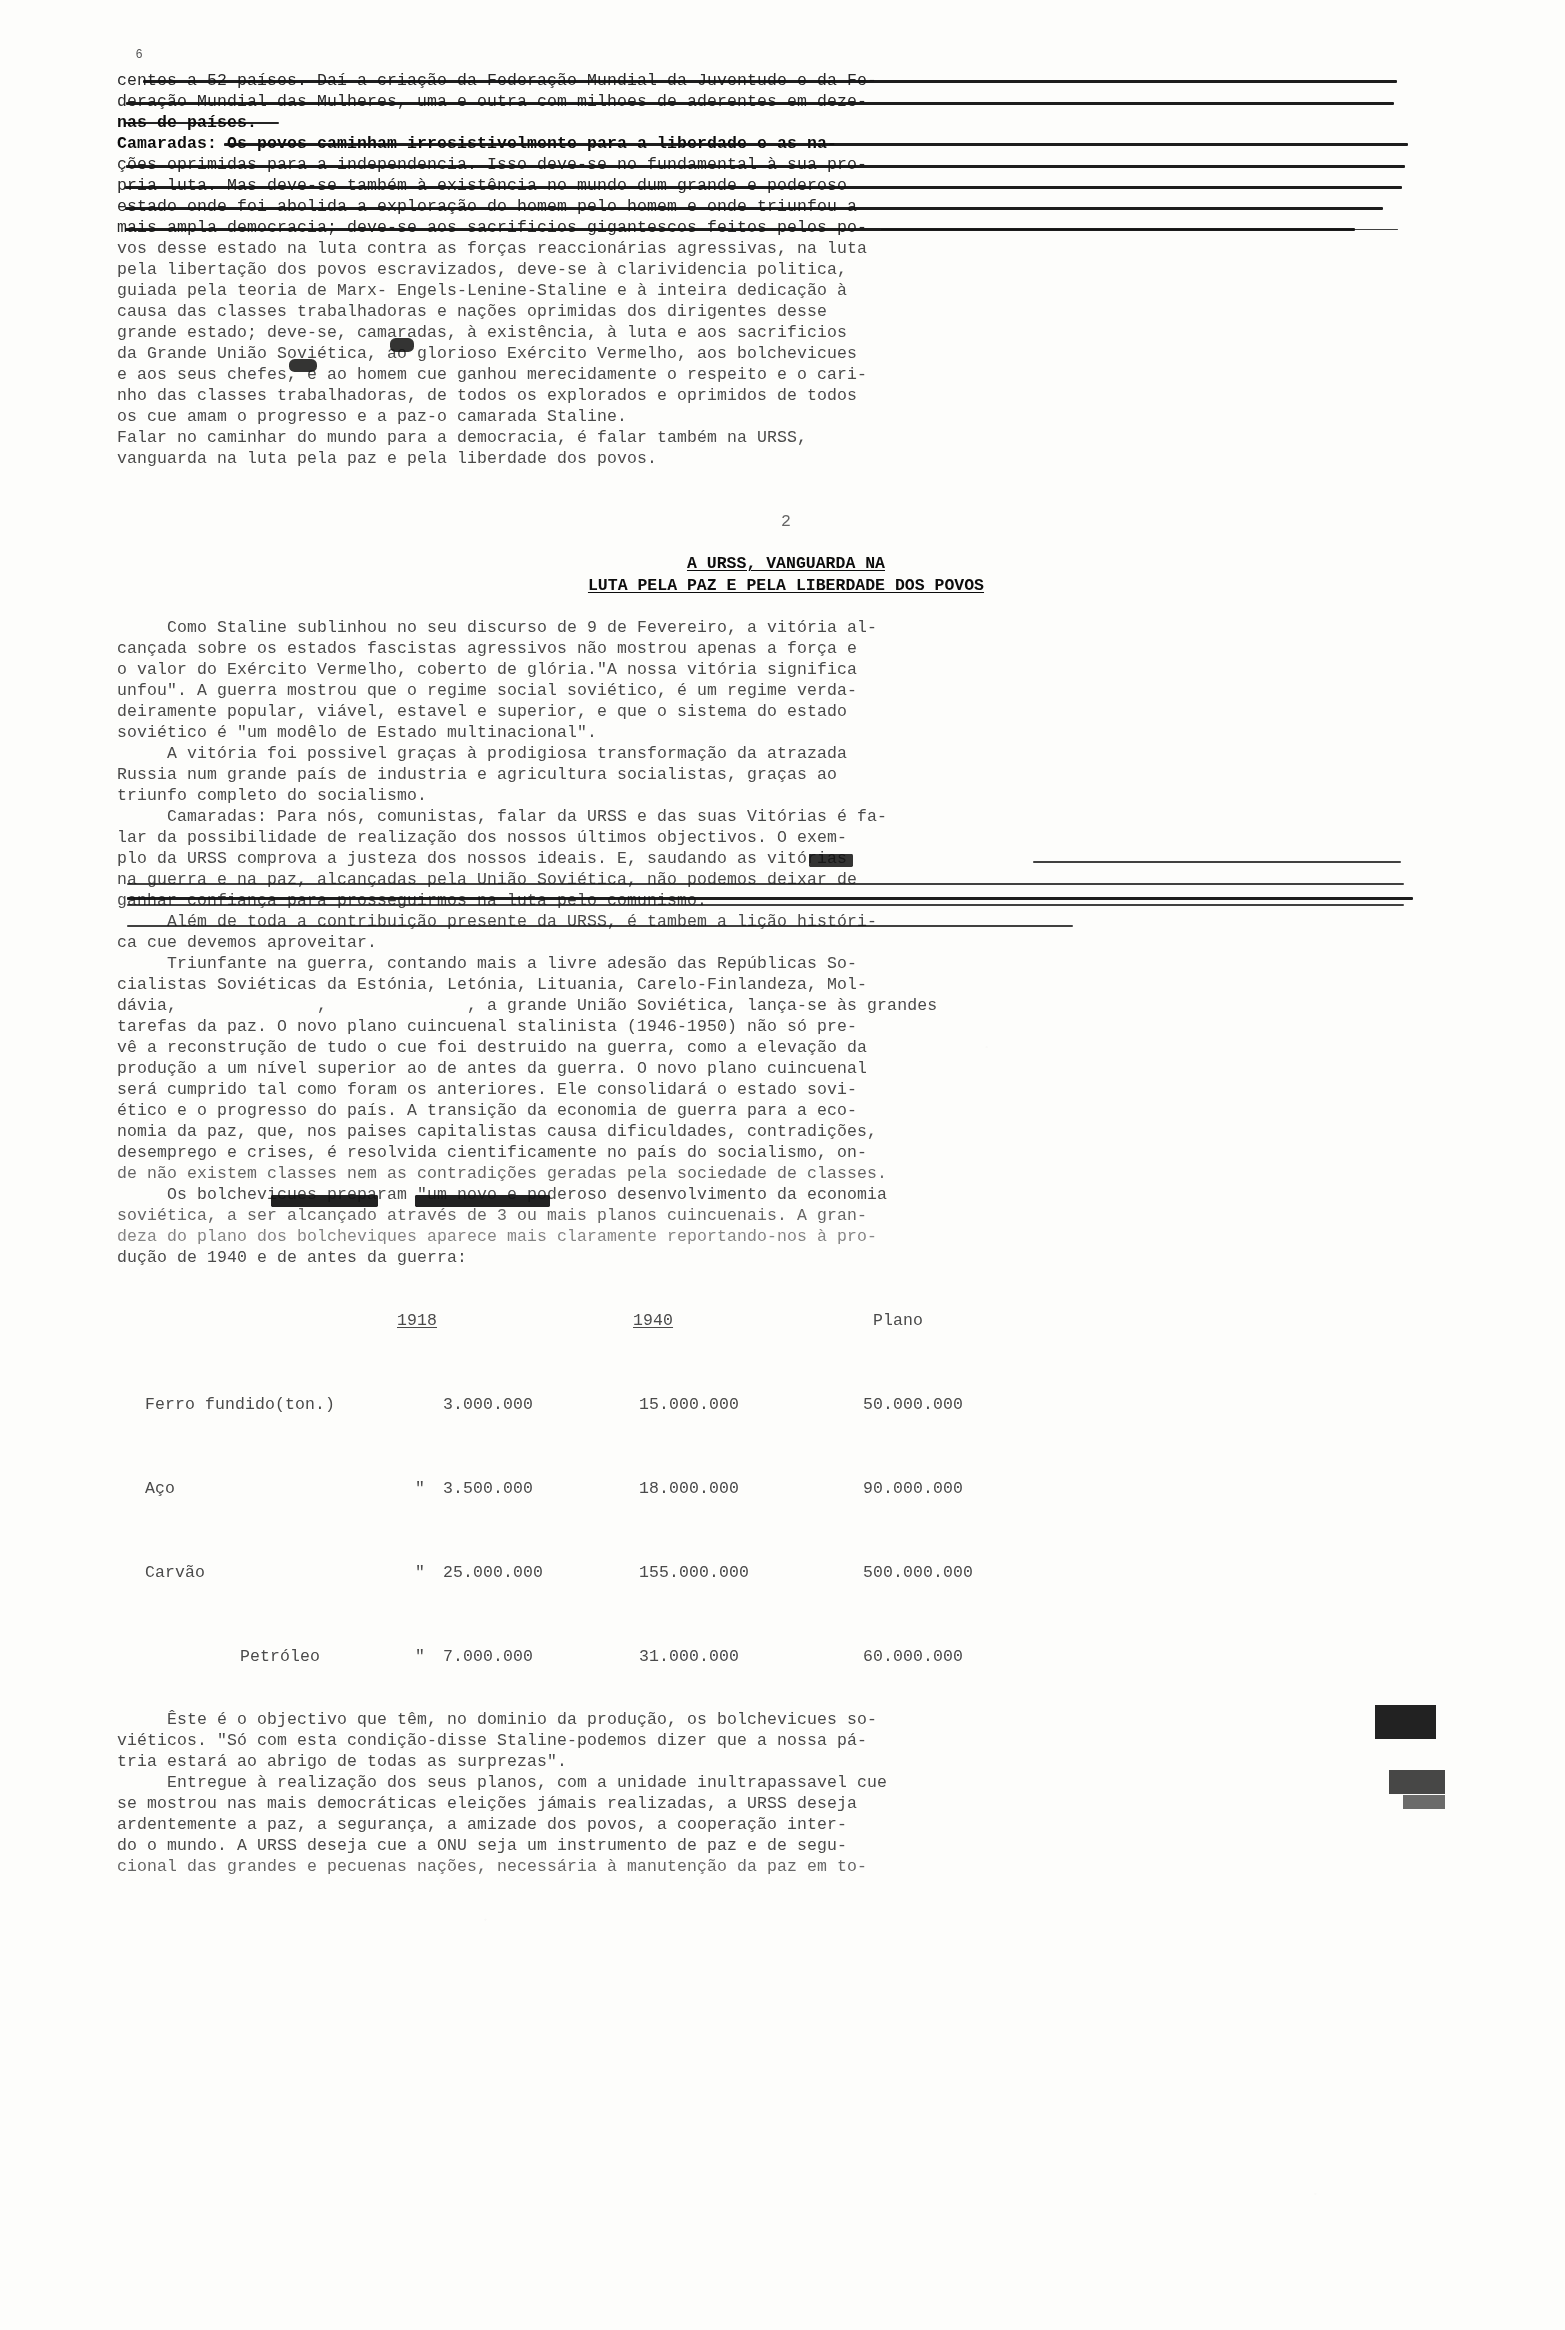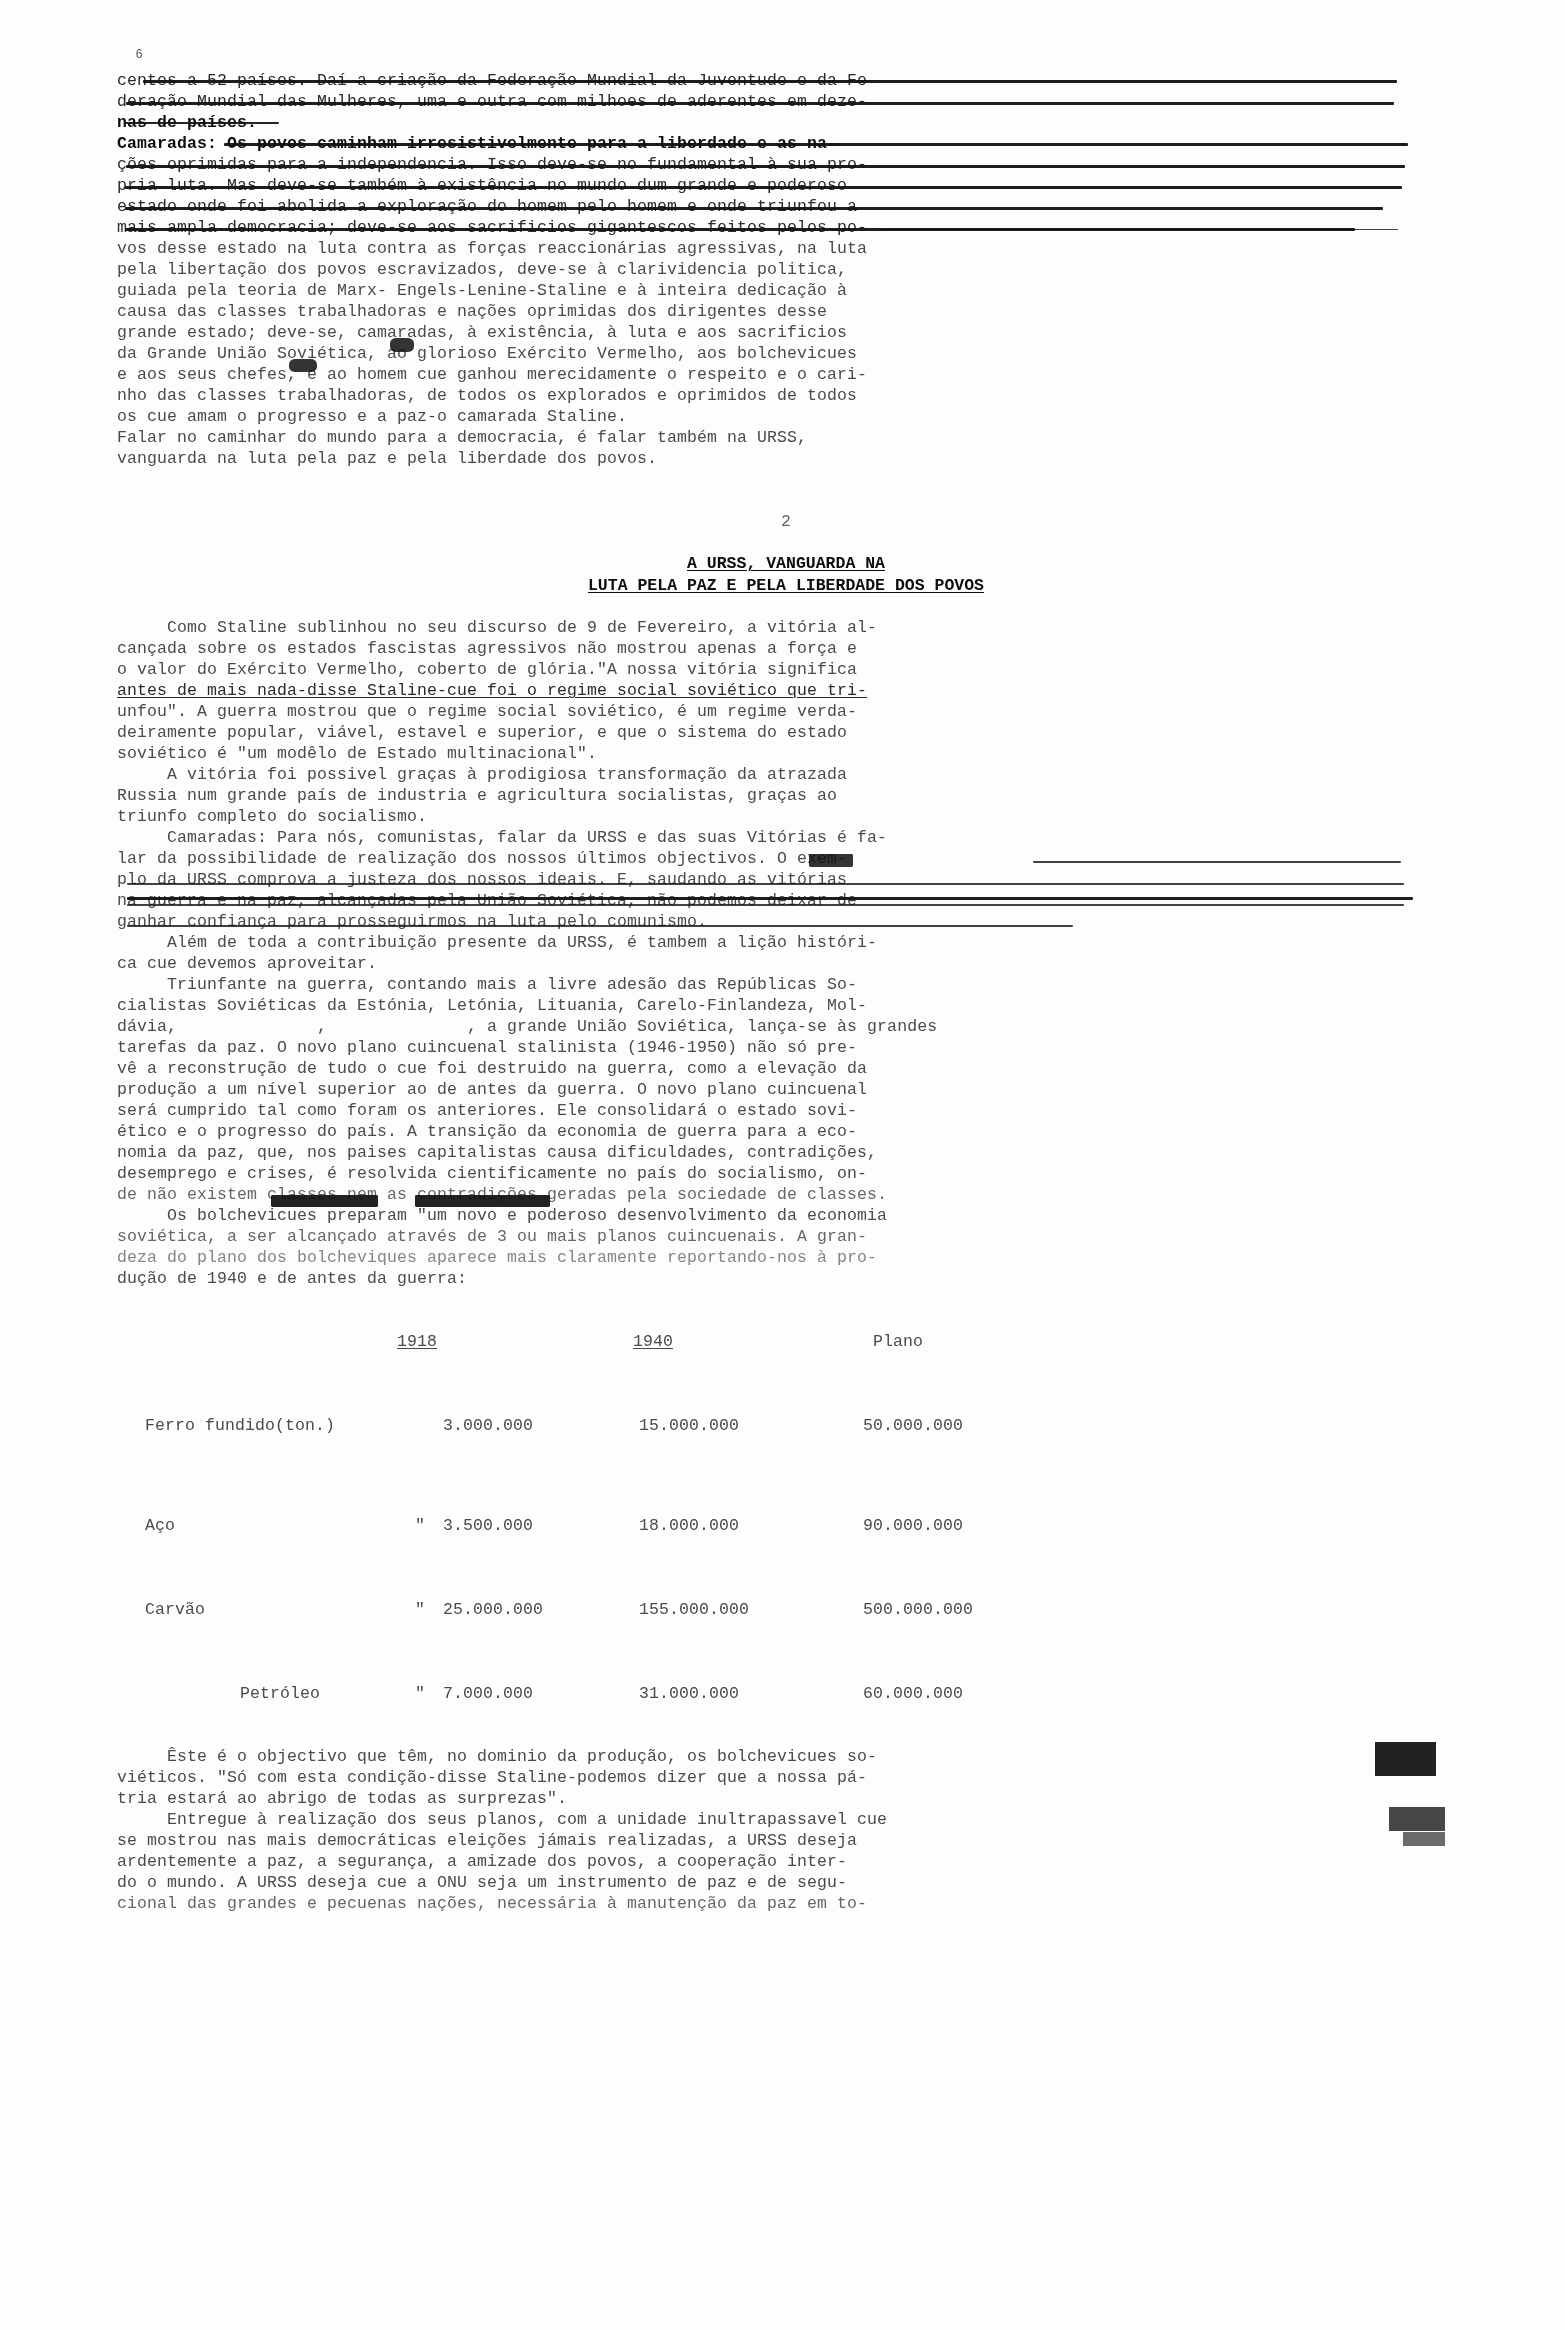--- a/index.html
+++ b/index.html
@@ -151,21 +151,20 @@
       <div class="centerhead bold u">A URSS, VANGUARDA NA</div>
       <div class="centerhead bold u">LUTA PELA PAZ E PELA LIBERDADE DOS POVOS</div>
     </div>
 
     <div class="spacer"></div>
 
     <div style="position:relative;">
       <div class="ln f2">     Como Staline sublinhou no seu discurso de 9 de Fevereiro, a vitória al-</div>
       <div class="ln f2">cançada sobre os estados fascistas agressivos não mostrou apenas a força e</div>
       <div class="ln f2">o valor do Exército Vermelho, coberto de glória."A nossa vitória significa</div>
-      <div class="ln f1 u">antes de mais nada-disse Staline-cue foi o regime social soviético que tri-</div>
       <div class="ln f2">unfou". A guerra mostrou que o regime social soviético, é um regime verda-</div>
       <div class="ln f2">deiramente popular, viável, estavel e superior, e que o sistema do estado</div>
       <div class="ln f2">soviético é "um modêlo de Estado multinacional".</div>
       <div class="ln f2">     A vitória foi possivel graças à prodigiosa transformação da atrazada</div>
       <div class="ln f2">Russia num grande país de industria e agricultura socialistas, graças ao</div>
       <div class="ln f2">triunfo completo do socialismo.</div>
       <div class="ln f2">     Camaradas: Para nós, comunistas, falar da URSS e das suas Vitórias é fa-</div>
       <div class="ln f2">lar da possibilidade de realização dos nossos últimos objectivos. O exem-</div>
       <div class="ln f2">plo da URSS comprova a justeza dos nossos ideais. E, saudando as vitórias</div>
       <div class="ln f2">na guerra e na paz, alcançadas pela União Soviética, não podemos deixar de</div>
@@ -199,21 +198,21 @@
       <div class="blob" style="left:298px; top:578px; width:135px; height:12px;"></div>
 
       <div class="blob soft" style="left:692px; top:237px; width:44px; height:13px;"></div>
     </div>
 
     <div class="tbl" style="position:relative;">
       <div class="ln f2"><span style="display:inline-block; width:280px;"></span><span class="u">1918</span><span style="display:inline-block; width:196px;"></span><span class="u">1940</span><span style="display:inline-block; width:200px;"></span><span>Plano</span></div>
 
       <div class="ln f2"><span style="display:inline-block; width:28px;"></span><span style="display:inline-block; width:270px;">Ferro fundido(ton.)</span><span style="display:inline-block; width:28px;"></span><span style="display:inline-block; width:196px;">3.000.000</span><span style="display:inline-block; width:224px;">15.000.000</span><span>50.000.000</span></div>
 
-      <div class="ln f2"><span style="display:inline-block; width:28px;"></span><span style="display:inline-block; width:270px;">Aço</span><span style="display:inline-block; width:28px;">"</span><span style="display:inline-block; width:196px;">3.500.000</span><span style="display:inline-block; width:224px;margin-top:16px;">18.000.000</span><span>90.000.000</span></div>
+      <div class="ln f2"><span style="display:inline-block; width:28px;"></span><span style="display:inline-block; width:270px;">Aço</span><span style="display:inline-block; width:28px;">"</span><span style="display:inline-block; width:196px;">3.500.000</span><span style="display:inline-block; width:224px;">18.000.000</span><span>90.000.000</span></div>
 
       <div class="ln f2"><span style="display:inline-block; width:28px;"></span><span style="display:inline-block; width:270px;">Carvão</span><span style="display:inline-block; width:28px;">"</span><span style="display:inline-block; width:196px;">25.000.000</span><span style="display:inline-block; width:224px;">155.000.000</span><span>500.000.000</span></div>
 
       <div class="ln f2"><span style="display:inline-block; width:28px;"></span><span style="display:inline-block; width:270px;text-align:center;">Petróleo</span><span style="display:inline-block; width:28px;">"</span><span style="display:inline-block; width:196px;">7.000.000</span><span style="display:inline-block; width:224px;">31.000.000</span><span>60.000.000</span></div>
     </div>
 
     <div style="position:relative;">
       <div class="ln f2">     Êste é o objectivo que têm, no dominio da produção, os bolchevicues so-</div>
       <div class="ln f2">viéticos. "Só com esta condição-disse Staline-podemos dizer que a nossa pá-</div>
       <div class="ln f2">tria estará ao abrigo de todas as surprezas".</div>

